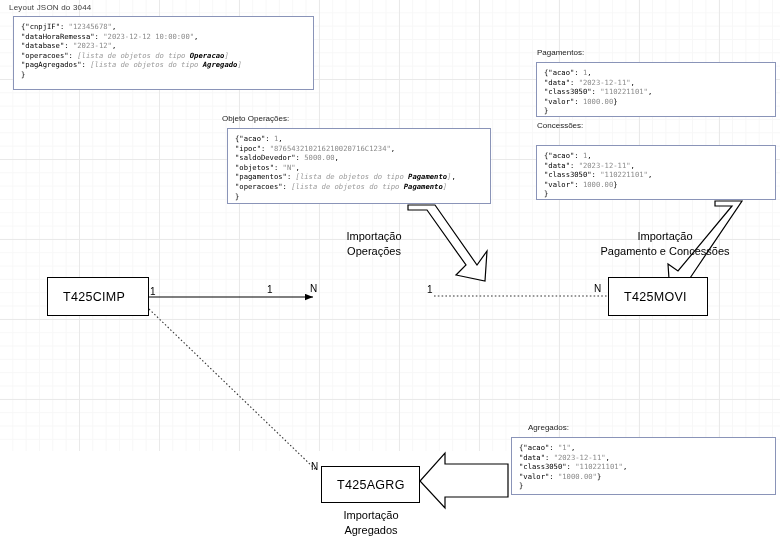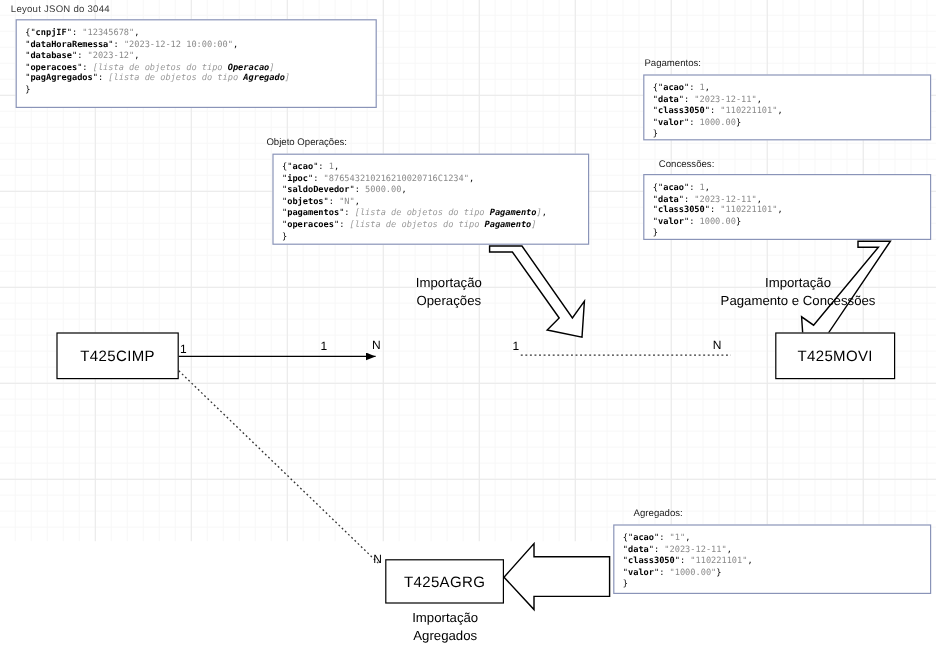--- a/index.html
+++ b/index.html
@@ -42,21 +42,21 @@
     background:#ffffff;
     border:1px solid #8a94b8;
     box-sizing:border-box;
     padding:5px 7px 5px 7px;
     font-family:"DejaVu Sans Mono","Liberation Mono",monospace;
     font-size:7.2px;
     line-height:9.6px;
     color:#8a8a8a;
     white-space:nowrap;
   }
-  .json-panel .k{ color:#000000; font-weight:bold; }
+  .json-panel .k{ color:#000000; font-weight:normal; }
   .json-panel .p{ color:#000000; }
   .json-panel .s{ color:#8a8a8a; }
   .json-panel .n{ color:#8a8a8a; }
   .json-panel .c{ color:#9a9a9a; font-style:italic; }
   .json-panel .cb{ color:#000000; font-style:italic; font-weight:bold; }
   .json-line{ display:block; height:9.6px; }
 
   
   .panel-caption{
     position:absolute;
@@ -67,24 +67,24 @@
   }
 
   
   .entity{
     position:absolute;
     background:#ffffff;
     border:1px solid #000000;
     box-sizing:border-box;
     display:flex;
     align-items:center;
-    justify-content:center;
     font-size:12.5px;
     color:#000000;
     letter-spacing:0.3px;
+    padding-left:15px;
   }
 
   
   .entity-label{
     position:absolute;
     font-size:11px;
     color:#000000;
     text-align:center;
     line-height:15px;
     white-space:nowrap;
@@ -147,21 +147,21 @@
 
   <div class="panel-caption" style="left:537px;top:48px;">Pagamentos:</div>
   <div class="json-panel" style="left:536px;top:62px;width:240px;height:55px;">
     <span class="json-line"><span class="p">{"</span><span class="k">acao</span><span class="p">": </span><span class="n">1</span><span class="p">,</span></span>
     <span class="json-line"><span class="p"> "</span><span class="k">data</span><span class="p">": </span><span class="s">"2023-12-11"</span><span class="p">,</span></span>
     <span class="json-line"><span class="p"> "</span><span class="k">class3050</span><span class="p">": </span><span class="s">"110221101"</span><span class="p">,</span></span>
     <span class="json-line"><span class="p"> "</span><span class="k">valor</span><span class="p">": </span><span class="n">1000.00</span><span class="p">}</span></span>
     <span class="json-line"><span class="p">}</span></span>
   </div>
 
-  <div class="panel-caption" style="left:537px;top:132px;margin-left:12px;">Concessões:</div>
+  <div class="panel-caption" style="left:537px;top:121px;">Concessões:</div>
   <div class="json-panel" style="left:536px;top:145px;width:240px;height:55px;">
     <span class="json-line"><span class="p">{"</span><span class="k">acao</span><span class="p">": </span><span class="n">1</span><span class="p">,</span></span>
     <span class="json-line"><span class="p"> "</span><span class="k">data</span><span class="p">": </span><span class="s">"2023-12-11"</span><span class="p">,</span></span>
     <span class="json-line"><span class="p"> "</span><span class="k">class3050</span><span class="p">": </span><span class="s">"110221101"</span><span class="p">,</span></span>
     <span class="json-line"><span class="p"> "</span><span class="k">valor</span><span class="p">": </span><span class="n">1000.00</span><span class="p">}</span></span>
     <span class="json-line"><span class="p">}</span></span>
   </div>
 
   <div class="panel-caption" style="left:528px;top:423px;">Agregados:</div>
   <div class="json-panel" style="left:511px;top:437px;width:265px;height:58px;">
@@ -182,21 +182,21 @@
 
   <div class="entity-label" style="left:319px;top:229px;width:110px;">
     <span>Importação</span><br>
     <span>Operações</span>
   </div>
 
   <div class="entity-label" style="left:575px;top:229px;width:180px;">
     <span>Importação</span><br>
     <span>Pagamento e Concessões</span>
   </div>
-  <div class="entity" style="left:608px;top:277px;width:100px;height:39px;margin-left:38px;">
+  <div class="entity" style="left:608px;top:277px;width:100px;height:39px;">
     <span>T425MOVI</span>
   </div>
 
   <div class="entity" style="left:321px;top:466px;width:99px;height:37px;">
     <span>T425AGRG</span>
   </div>
   <div class="entity-label" style="left:316px;top:508px;width:110px;">
     <span>Importação</span><br>
     <span>Agregados</span>
   </div>

